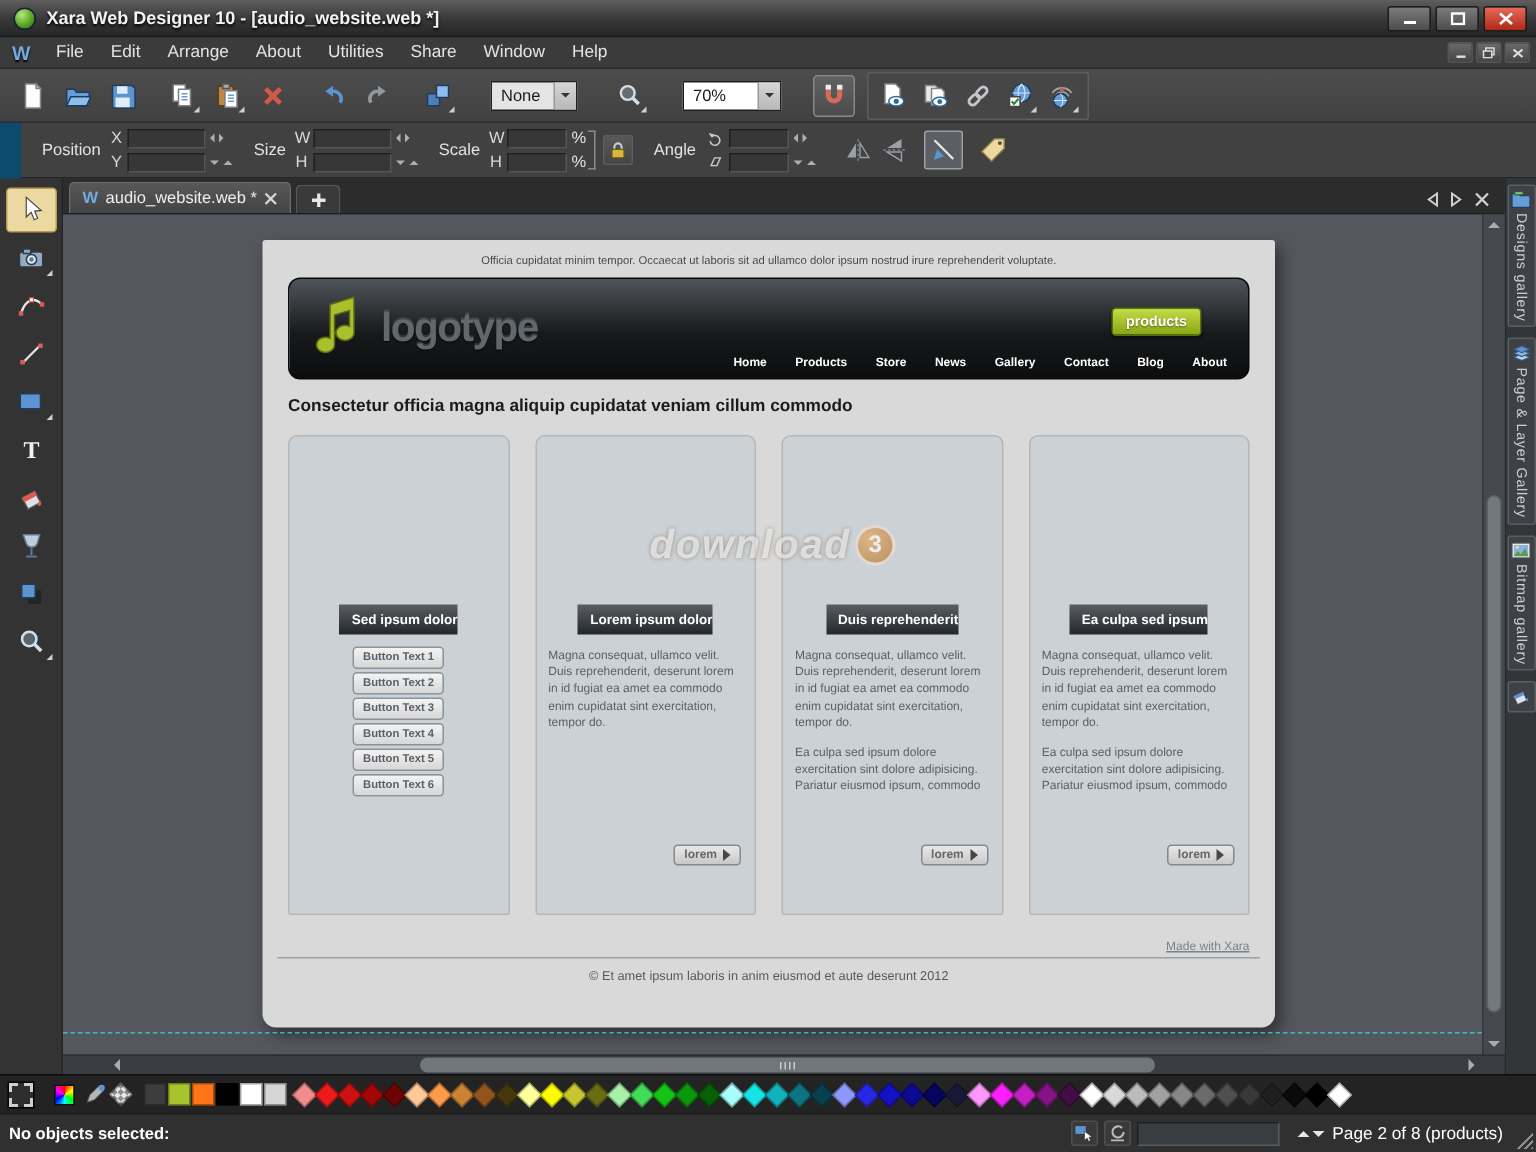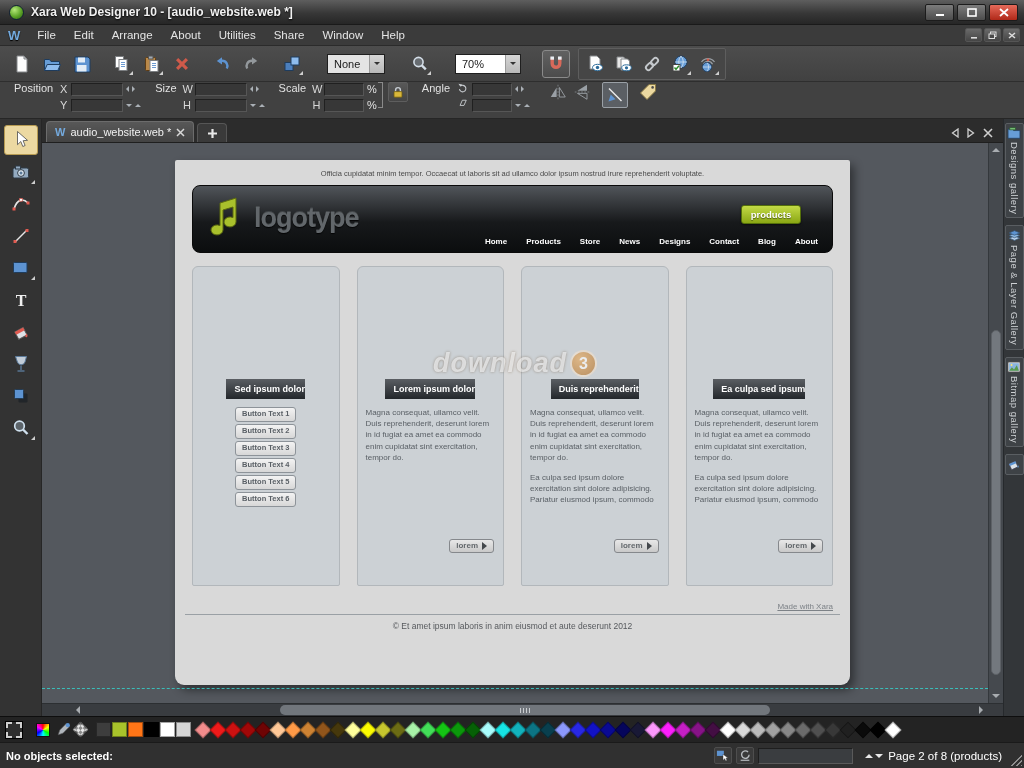--- a/index.html
+++ b/index.html
@@ -43,21 +43,21 @@
             border-left:1px solid #9a9a9a;display:flex;align-items:center;justify-content:center;}
   .dd-arrow::after{content:"";border:3.5px solid transparent;border-top-color:#333;margin-top:3px;}
   .dd-none{width:58px;}
   .dd-zoom{width:66px;background:#fff;}
   .tb-pressed{border:1px solid #8a8a8a;background:linear-gradient(#616161,#4c4c4c);}
   .tb-group{display:flex;border:1px solid #5e5e5e;background:#464646;border-radius:2px;
             padding:1px 3px;margin-left:6px;}
 
   
   .toolbar2{height:37px;background:#414141;border-bottom:1px solid #262626;
-            display:flex;align-items:flex-start;padding:0 8px;color:#e2e2e2;font-size:11px;}
+            display:flex;align-items:center;padding:0 8px;color:#e2e2e2;font-size:11px;margin-left:14px;}
   .ib-label{margin:0 6px;}
   .ib-rows{display:flex;flex-direction:column;gap:2px;}
   .ib-row{display:flex;align-items:center;gap:3px;height:14px;}
   .ib-axis{width:9px;text-align:center;color:#d8d8d8;}
   .ifield{width:52px;height:13px;background:#373737;border:1px solid;border-color:#202020 #565656 #565656 #202020;}
   .ifield.sm{width:40px;}
   .tri{width:0;height:0;border:3.5px solid transparent;display:inline-block;}
   .tri-l{border-right-color:#aab0b6;border-left-width:0;}
   .tri-r{border-left-color:#aab0b6;border-right-width:0;}
   .tri-u{border-bottom-color:#aab0b6;border-top-width:0;}
@@ -598,27 +598,28 @@
               </svg>
               <span class="logo-text">logotype</span>
             </div>
             <div class="products-btn">products</div>
             <div class="site-nav">
 
             <span class="nav-item">Home</span>
                 <span class="nav-item">Products</span>
                 <span class="nav-item">Store</span>
                 <span class="nav-item">News</span>
-                <span class="nav-item">Designs</span>
+                <span class="nav-item">Gallery</span>
                 <span class="nav-item">Contact</span>
                 <span class="nav-item">Blog</span>
                 <span class="nav-item">About</span>
               </div>
           </div>
 
+          <div class="site-heading">Consectetur officia magna aliquip cupidatat veniam cillum commodo</div>
 
           <div class="cols">
             <div class="col">
               <div class="col-img img-guitar"></div>
               <div class="col-head">Sed ipsum dolor</div>
               <div class="col-body">
 
               <div class="menu-btn">Button Text 1</div>
                   <div class="menu-btn">Button Text 2</div>
                   <div class="menu-btn">Button Text 3</div>

